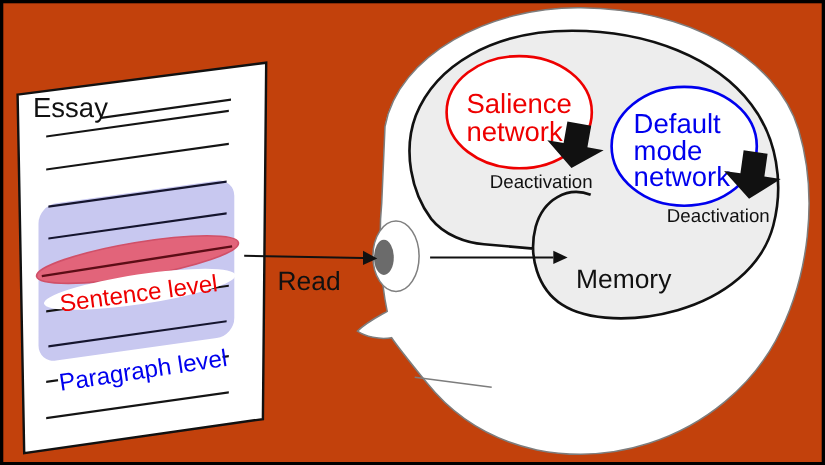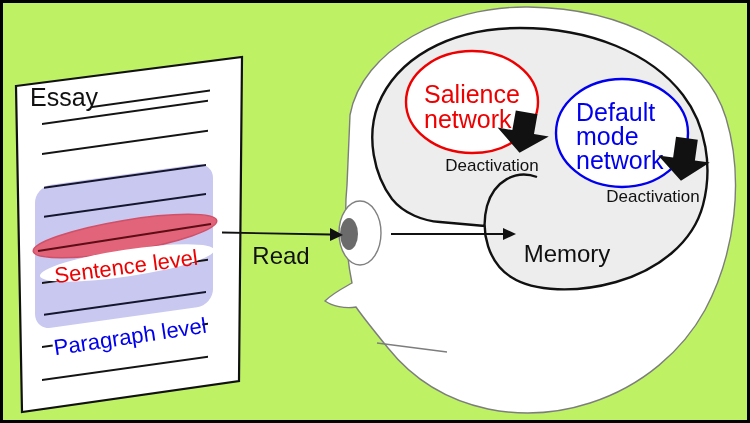--- a/index.html
+++ b/index.html
@@ -1,21 +1,21 @@
 <!DOCTYPE html>
 <html><head>
 <meta charset="utf-8">
 <style>
   html, body { margin: 0; padding: 0; background: #ffffff; }
   #canvas {
     position: relative;
     width: 750px;
     height: 423px;
     font-family: "Liberation Sans", sans-serif;
-    background: #bef264;
+    background: #c2410c;
     overflow: hidden;
   }
   svg { display: block; }
   text { font-family: "Liberation Sans", sans-serif; }
 </style>
 </head>
 <body>
 
 <div id="canvas">
 <svg width="750" height="423" viewBox="0 0 750 423" xmlns="http://www.w3.org/2000/svg">

